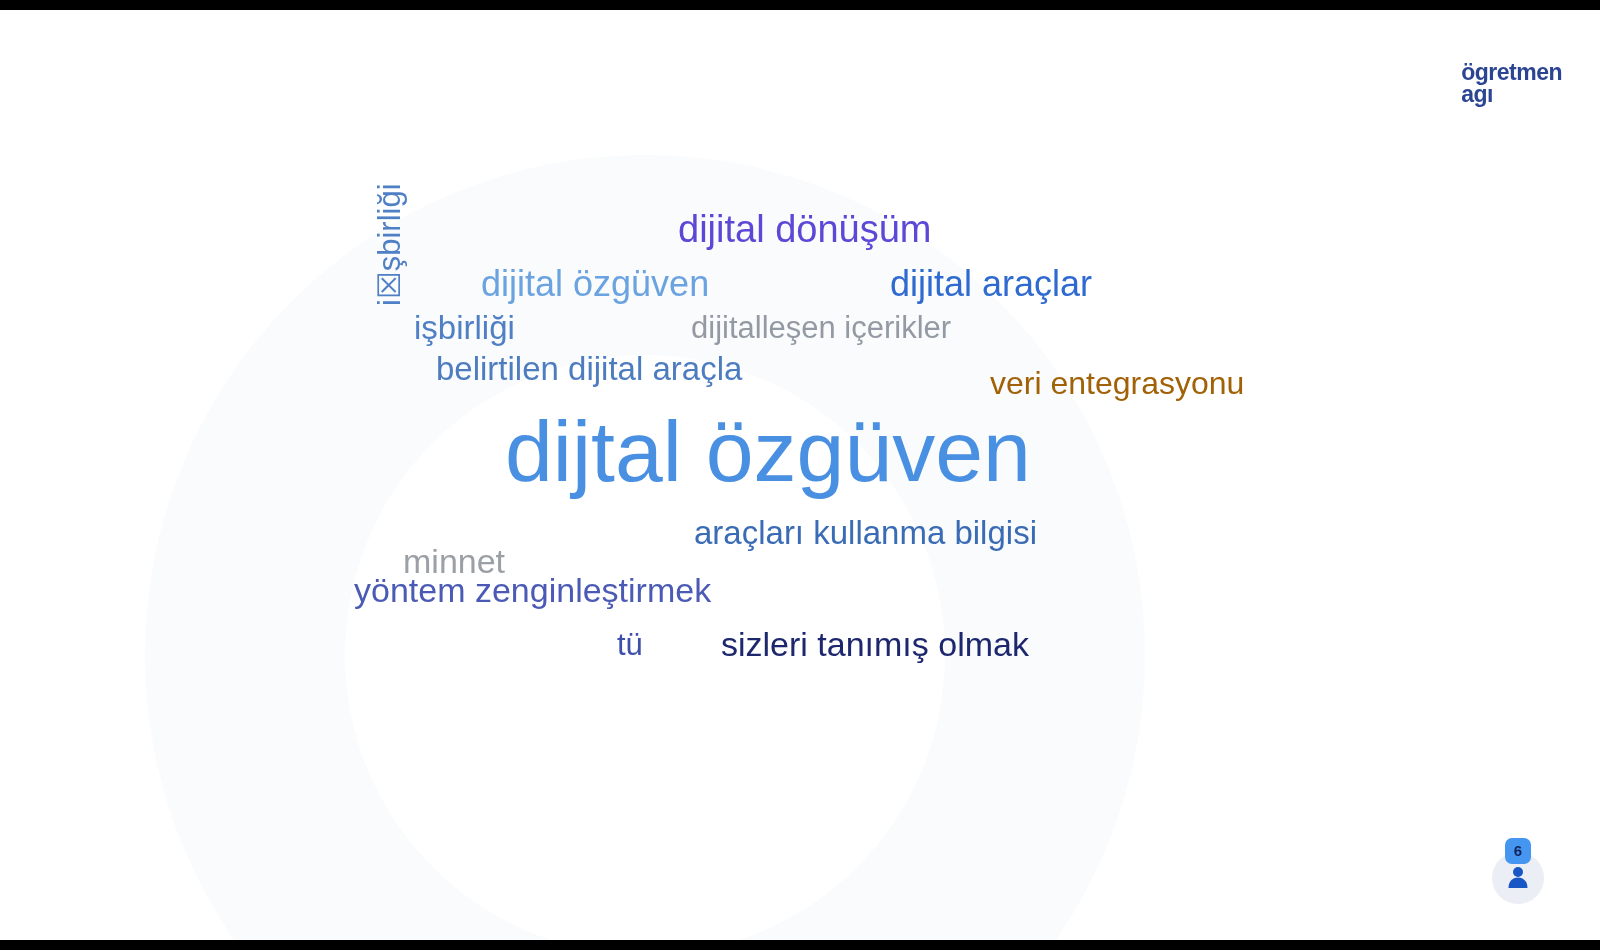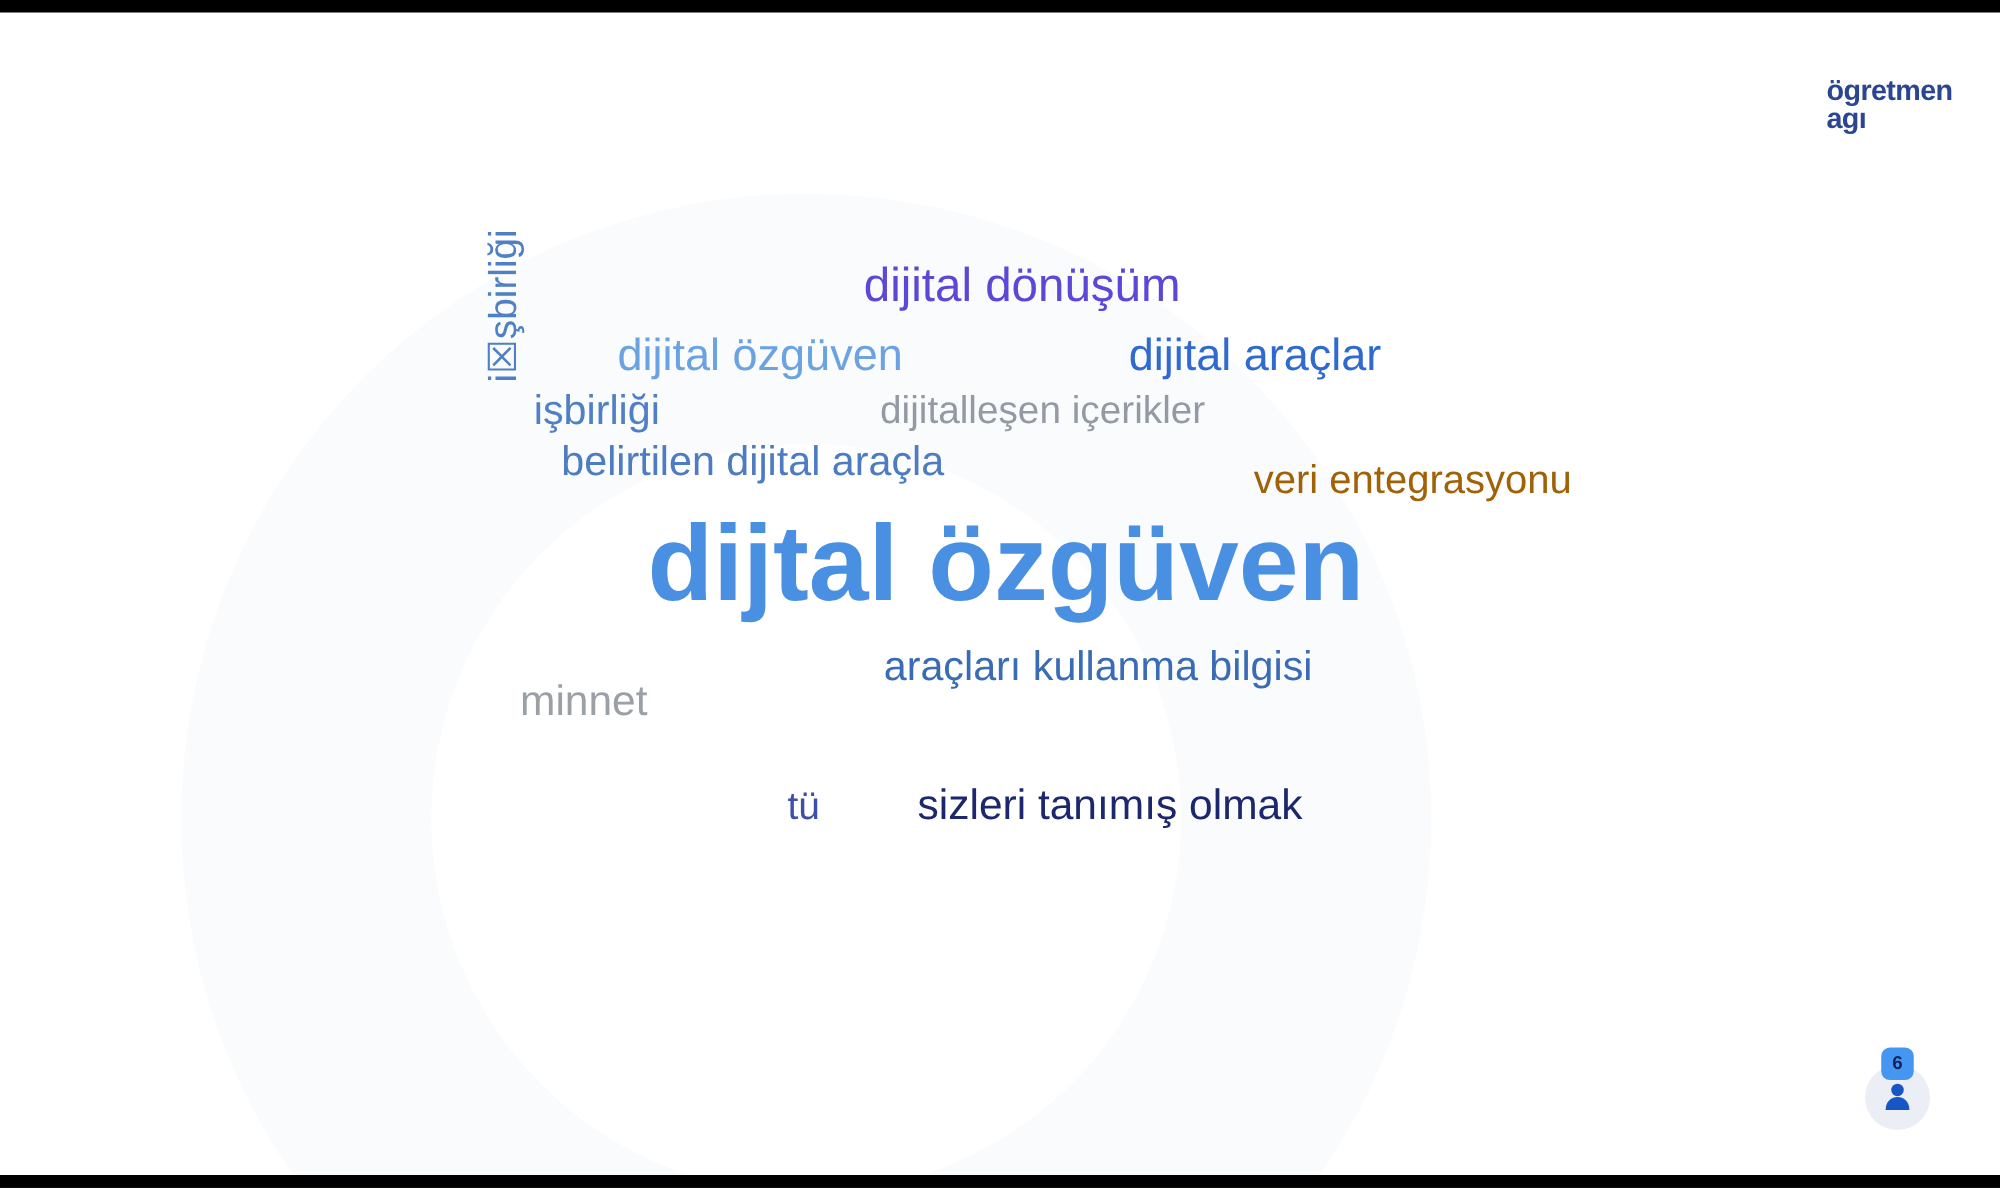--- a/index.html
+++ b/index.html
@@ -87,21 +87,21 @@
     color: #2b4593;
     font-weight: bold;
     font-size: 23px;
     letter-spacing: -0.5px;
   }
   #brand-logo .logo-line2 { display: block; }
 
   
   #word-cloud {
     position: absolute;
-    left: 13px;
+    left: 0;
     top: 0;
     width: 1332px;
     height: 930px;
   }
   .cloud-word {
     position: absolute;
     white-space: nowrap;
     font-weight: 400;
     line-height: 1;
   }
@@ -171,23 +171,24 @@
 
     <div id="word-cloud">
         <div class="cloud-word" style="left: 678px; top: 200px; font-size: 38px; color: rgb(91, 72, 214);">dijital dönüşüm</div>
         <div class="cloud-word" style="left: 437px; top: 256px; font-size: 36px; color: rgb(107, 163, 224); margin-left: 44px;">dijital özgüven</div>
         <div class="cloud-word" style="left: 890px; top: 256px; font-size: 36px; color: rgb(47, 106, 208);">dijital araçlar</div>
         <div class="cloud-word" style="left: 414px; top: 301px; font-size: 33px; color: rgb(79, 127, 196);">işbirliği</div>
         <div class="cloud-word" style="left: 691px; top: 302px; font-size: 31px; color: rgb(147, 154, 163);">dijitalleşen içerikler</div>
         <div class="cloud-word rotated" style="left: 374px; top: 296px; font-size: 31px; color: rgb(79, 127, 196);">i☒şbirliği</div>
         <div class="cloud-word" style="left: 436px; top: 342px; font-size: 33px; color: rgb(77, 124, 192);">belirtilen dijital araçla</div>
         <div class="cloud-word" style="left: 990px; top: 357px; font-size: 32px; color: #a16207;">veri entegrasyonu</div>
-        <div class="cloud-word" style="left: 505px; top: 398px; font-size: 86px; color: rgb(74, 144, 226); font-weight: bold;">dijtal özgüven</div>
+        <div class="cloud-word" style="left: 505px; top: 398px; font-size: 86px; color: rgb(74, 144, 226);">dijtal özgüven</div>
         <div class="cloud-word" style="left: 694px; top: 506px; font-size: 33px; color: rgb(58, 107, 181);">araçları kullanma bilgisi</div>
         <div class="cloud-word" style="left: 403px; top: 534px; font-size: 34px; color: rgb(155, 160, 166); text-align: right;">minnet</div>
+        <div class="cloud-word" style="left: 354px; top: 563px; font-size: 34px; color: rgb(75, 91, 181);">yöntem zenginleştirmek</div>
         <div class="cloud-word" style="left: 617px; top: 619px; font-size: 31px; color: rgb(61, 79, 168);">tü</div>
         <div class="cloud-word" style="left: 721px; top: 617px; font-size: 34px; color: rgb(29, 39, 110);">sizleri tanımış olmak</div>
       </div>
 
     <div id="participant-counter">
       <div id="participant-avatar-circle"></div>
       <div id="participant-person-icon">
         <svg viewBox="0 0 26 26" width="26" height="26" aria-hidden="true">
           <circle cx="13" cy="8" r="5" fill="#1756c4"></circle>
           <path d="M3.5 24 C3.5 16.8 8.2 13.6 13 13.6 C17.8 13.6 22.5 16.8 22.5 24 Z" fill="#1756c4"></path>

